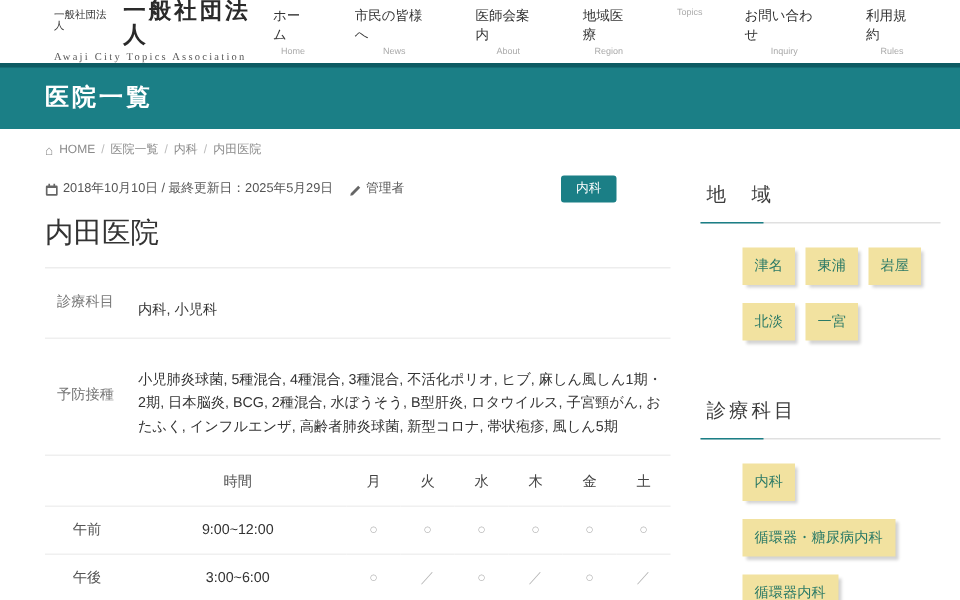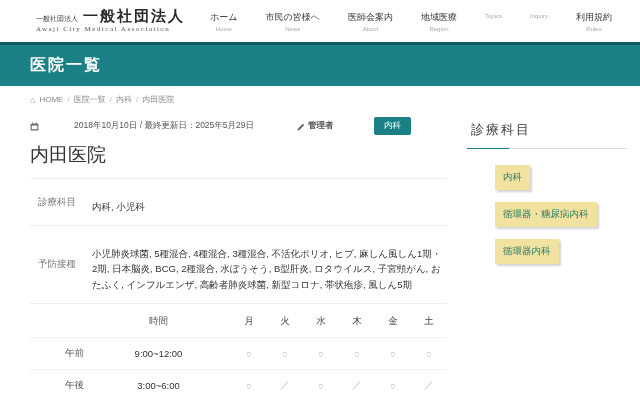--- a/index.html
+++ b/index.html
@@ -32,41 +32,41 @@
   .crumb { color:#8a8a8a; cursor:pointer; }
   .crumb-sep { color:#bbb; }
   .home-icon { font-size:9px; color:#8a8a8a; }
 
   
   .content { display:flex; padding:12px 0 0 30px; }
   .article { width:417px; }
   .sidebar { width:168px; margin-left:20px; padding-top:4px; }
 
   
-  .meta-row { display:flex; align-items:center; font-size:8.5px; color:#555;gap:32px; }
+  .meta-row { display:flex; align-items:center; font-size:8.5px; color:#555; }
   .meta-icon { margin-right:3px; display:inline-flex; color:#666; }
   .meta-icon svg { display:block; }
-  .meta-author { margin-left:10px; display:flex; align-items:flex-end;font-weight:bold; }
+  .meta-author { margin-left:10px; display:flex; align-items:flex-end; }
   .badge { margin-left:auto; margin-right:36px; background:#1b7f86; color:#fff;
     font-size:8.5px; padding:3px 10px; border-radius:2px; cursor:pointer; }
   .article-title { font-size:19px; color:#333; font-weight:500; margin-top:7px;
     padding-bottom:10px; border-bottom:1px solid #ededed; }
 
   
   .info-row { display:flex; border-bottom:1px solid #efefef; }
   .info-label { width:54px; min-width:54px; text-align:center; font-size:9.5px;
     color:#777; padding:12px 2px; line-height:1.5; align-self:center; }
   .info-value { flex:1; font-size:9.5px; color:#333; padding:20px 4px 10px 8px;
     line-height:1.65; align-self:center; }
 
   
   .schedule { width:100%; border-collapse:collapse; margin-top:2px; }
   .schedule th, .schedule td { font-weight:normal; padding:9px 2px; font-size:9.5px; }
   .schedule thead th { color:#444; }
-  .schedule .col-label { width:56px; text-align:right; color:#555; }
+  .schedule .col-label { width:56px; text-align:center; color:#555; }
   .schedule .col-time { width:145px; text-align:center; color:#333; }
   .schedule thead .col-time { color:#555; }
   .schedule .col-day { width:36px; text-align:center; }
   .schedule tbody tr { border-top:1px solid #f0f0f0; }
   .schedule tbody tr.bottom { border-bottom:4px solid #84cc16; }
   .mark { color:#b5b5b5; font-size:10px; }
   .tail-divider { border-top:1px solid #f5f5f5; margin-top:12px; height:4px; }
 
   
   .side-section { margin-bottom:26px; }
@@ -81,21 +81,21 @@
 </style>
 </head>
 <body>
 
 <div class="header">
   <div class="logo">
     <div class="logo-top">
       <span class="logo-prefix">一般社団法人</span>
       <span class="logo-name">一般社団法人</span>
     </div>
-    <span class="logo-en">Awaji City Medical Association</span>
+    <span class="logo-en">Awaji City Topics Association</span>
   </div>
   <div class="nav">
     <div class="nav-item">
       <span class="nav-jp">ホーム</span>
       <span class="nav-en">Home</span>
     </div>
     <div class="nav-item">
       <span class="nav-jp">市民の皆様へ</span>
       <span class="nav-en">News</span>
     </div>
@@ -104,20 +104,21 @@
       <span class="nav-en">About</span>
     </div>
     <div class="nav-item">
       <span class="nav-jp">地域医療</span>
       <span class="nav-en">Region</span>
     </div>
     <div class="nav-item">
       <span class="nav-en">Topics</span>
     </div>
     <div class="nav-item">
+      <span class="nav-jp">お問い合わせ</span>
       <span class="nav-en">Inquiry</span>
     </div>
     <div class="nav-item">
       <span class="nav-jp">利用規約</span>
       <span class="nav-en">Rules</span>
     </div>
   </div>
 </div>
 
 <div class="banner">
@@ -202,20 +203,31 @@
           <td class="col-day mark">○</td>
           <td class="col-day mark">／</td>
         </tr>
       </tbody>
     </table>
     <div class="tail-divider"></div>
   </div>
 
   <div class="sidebar">
 
+    <div class="side-section">
+      <div class="side-title">地　域</div>
+      <div class="side-rule"></div>
+      <div class="tag-wrap">
+        <span class="tag">津名</span>
+        <span class="tag">東浦</span>
+        <span class="tag">岩屋</span>
+        <span class="tag">北淡</span>
+        <span class="tag">一宮</span>
+      </div>
+    </div>
 
     <div class="side-section">
       <div class="side-title">診療科目</div>
       <div class="side-rule"></div>
       <div class="tag-wrap">
         <span class="tag">内科</span>
         <span class="tag">循環器・糖尿病内科</span>
         <span class="tag">循環器内科</span>
 
       </div>

